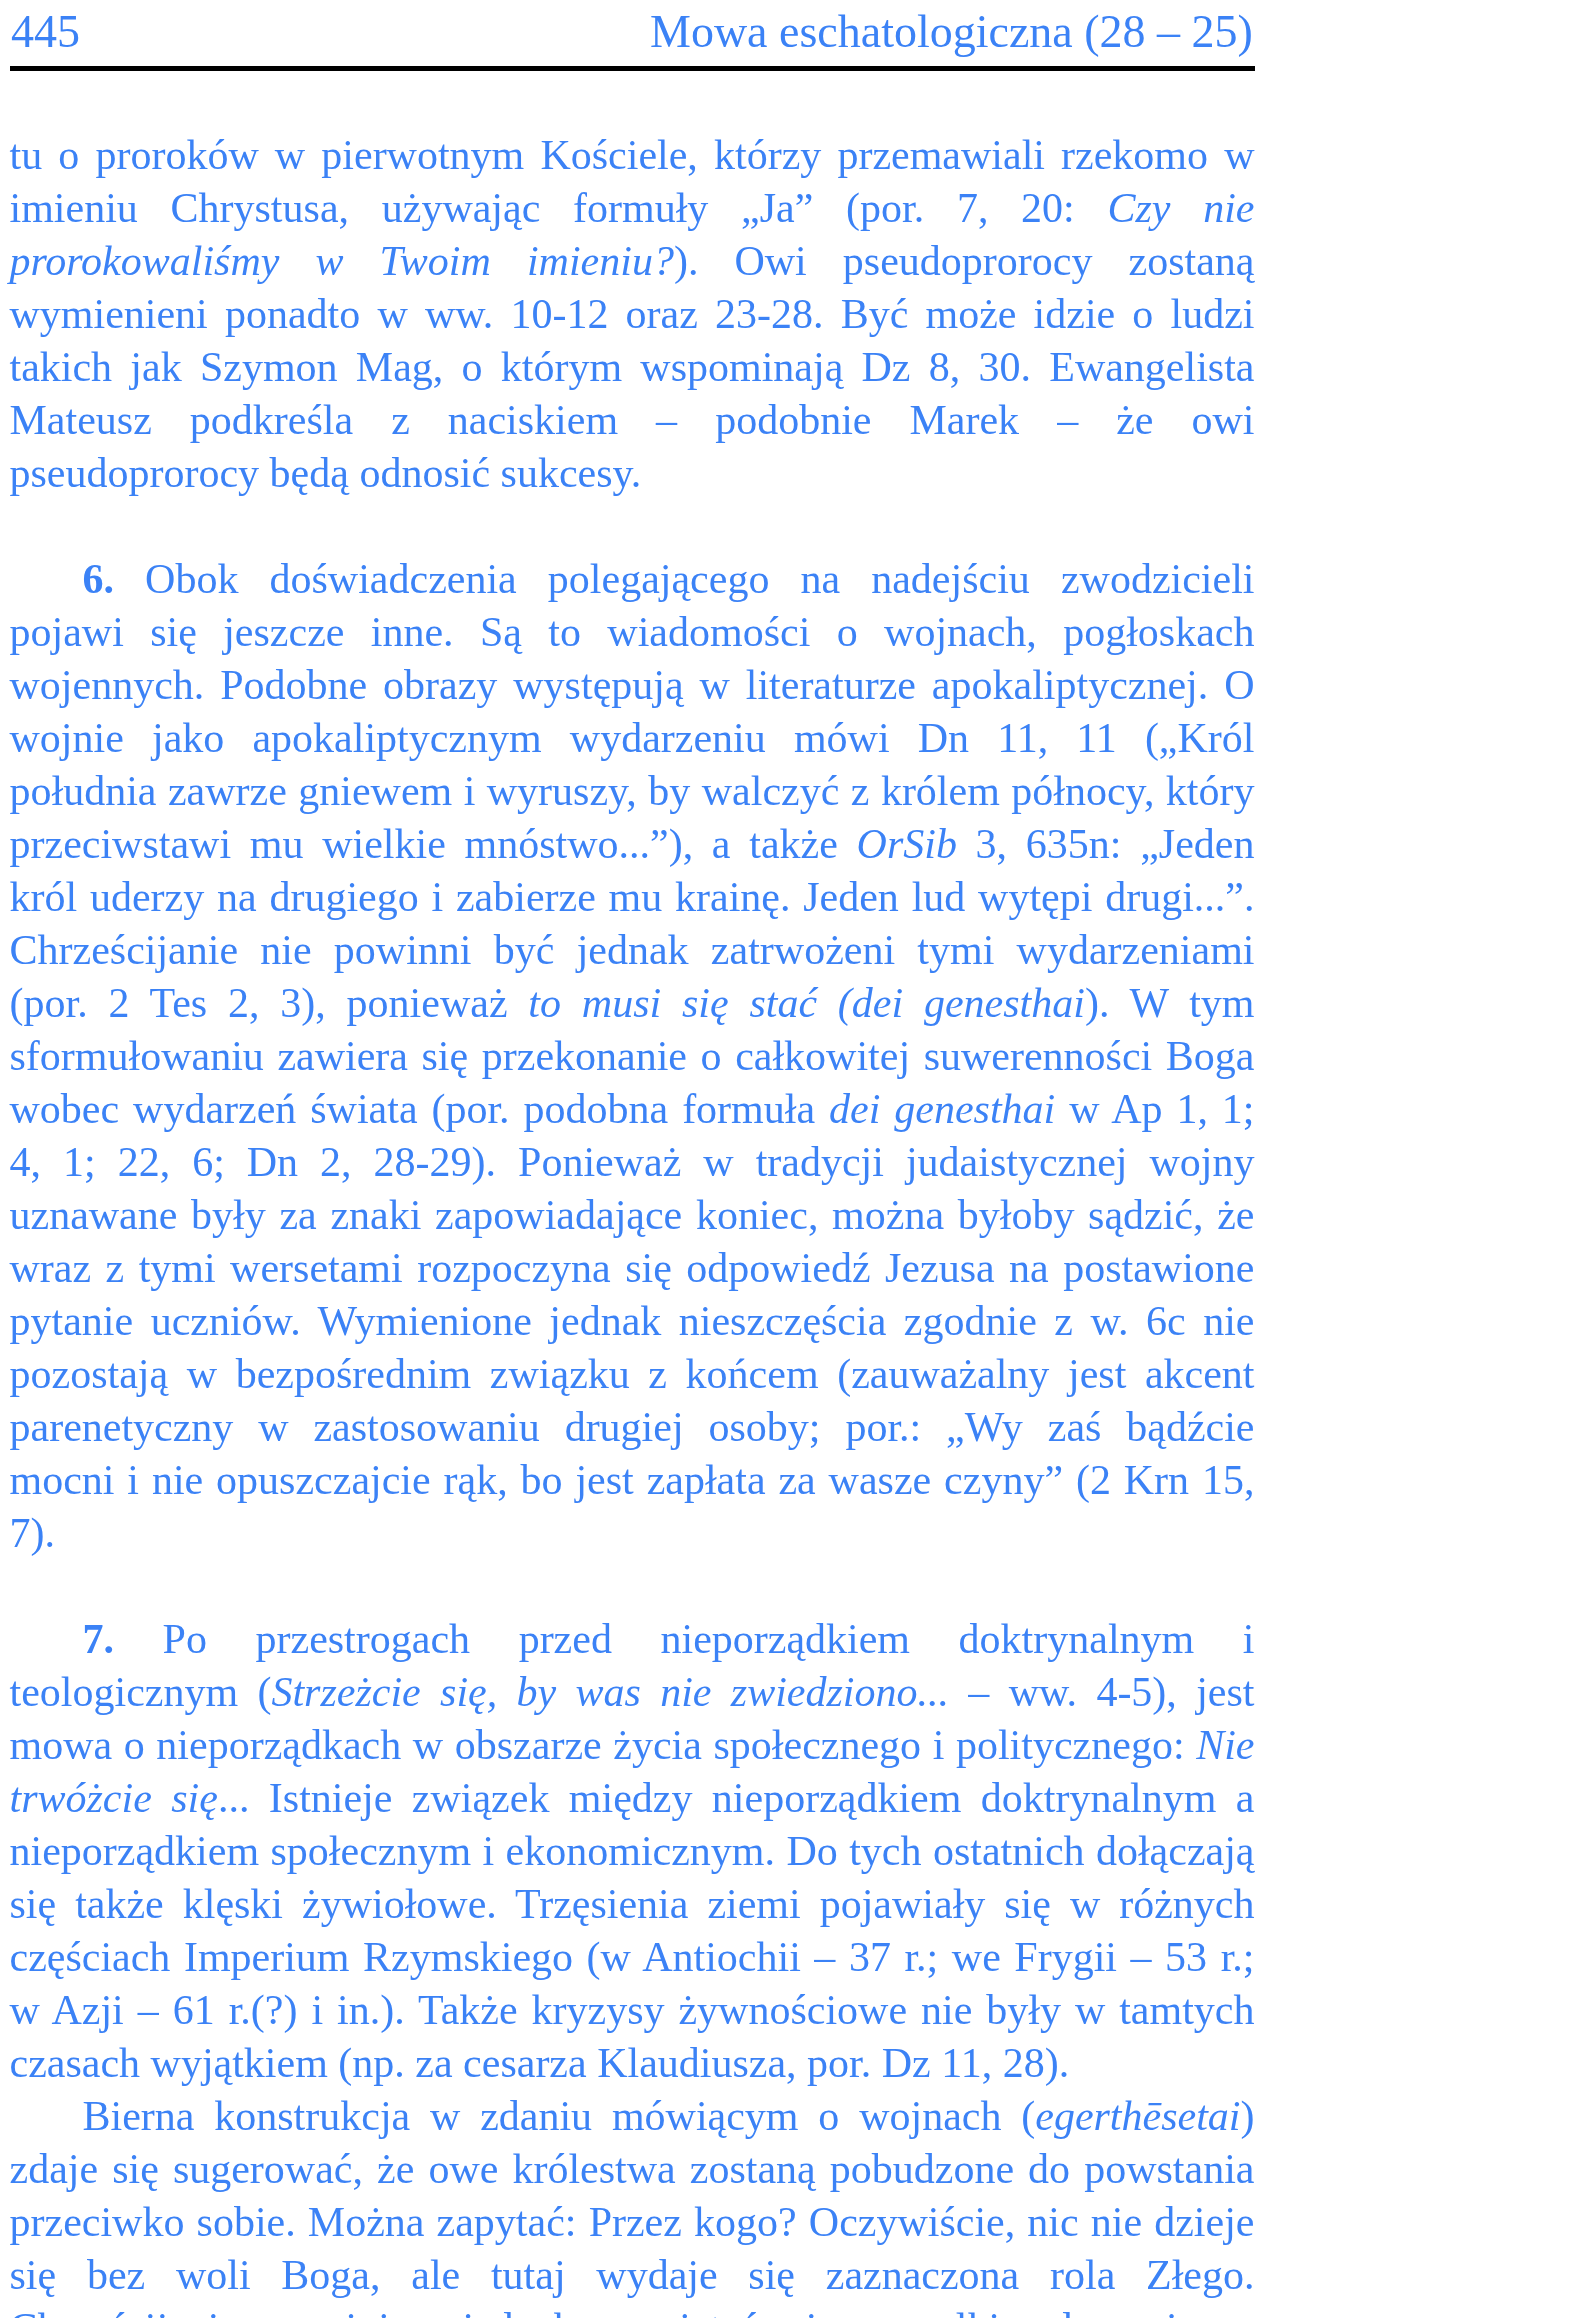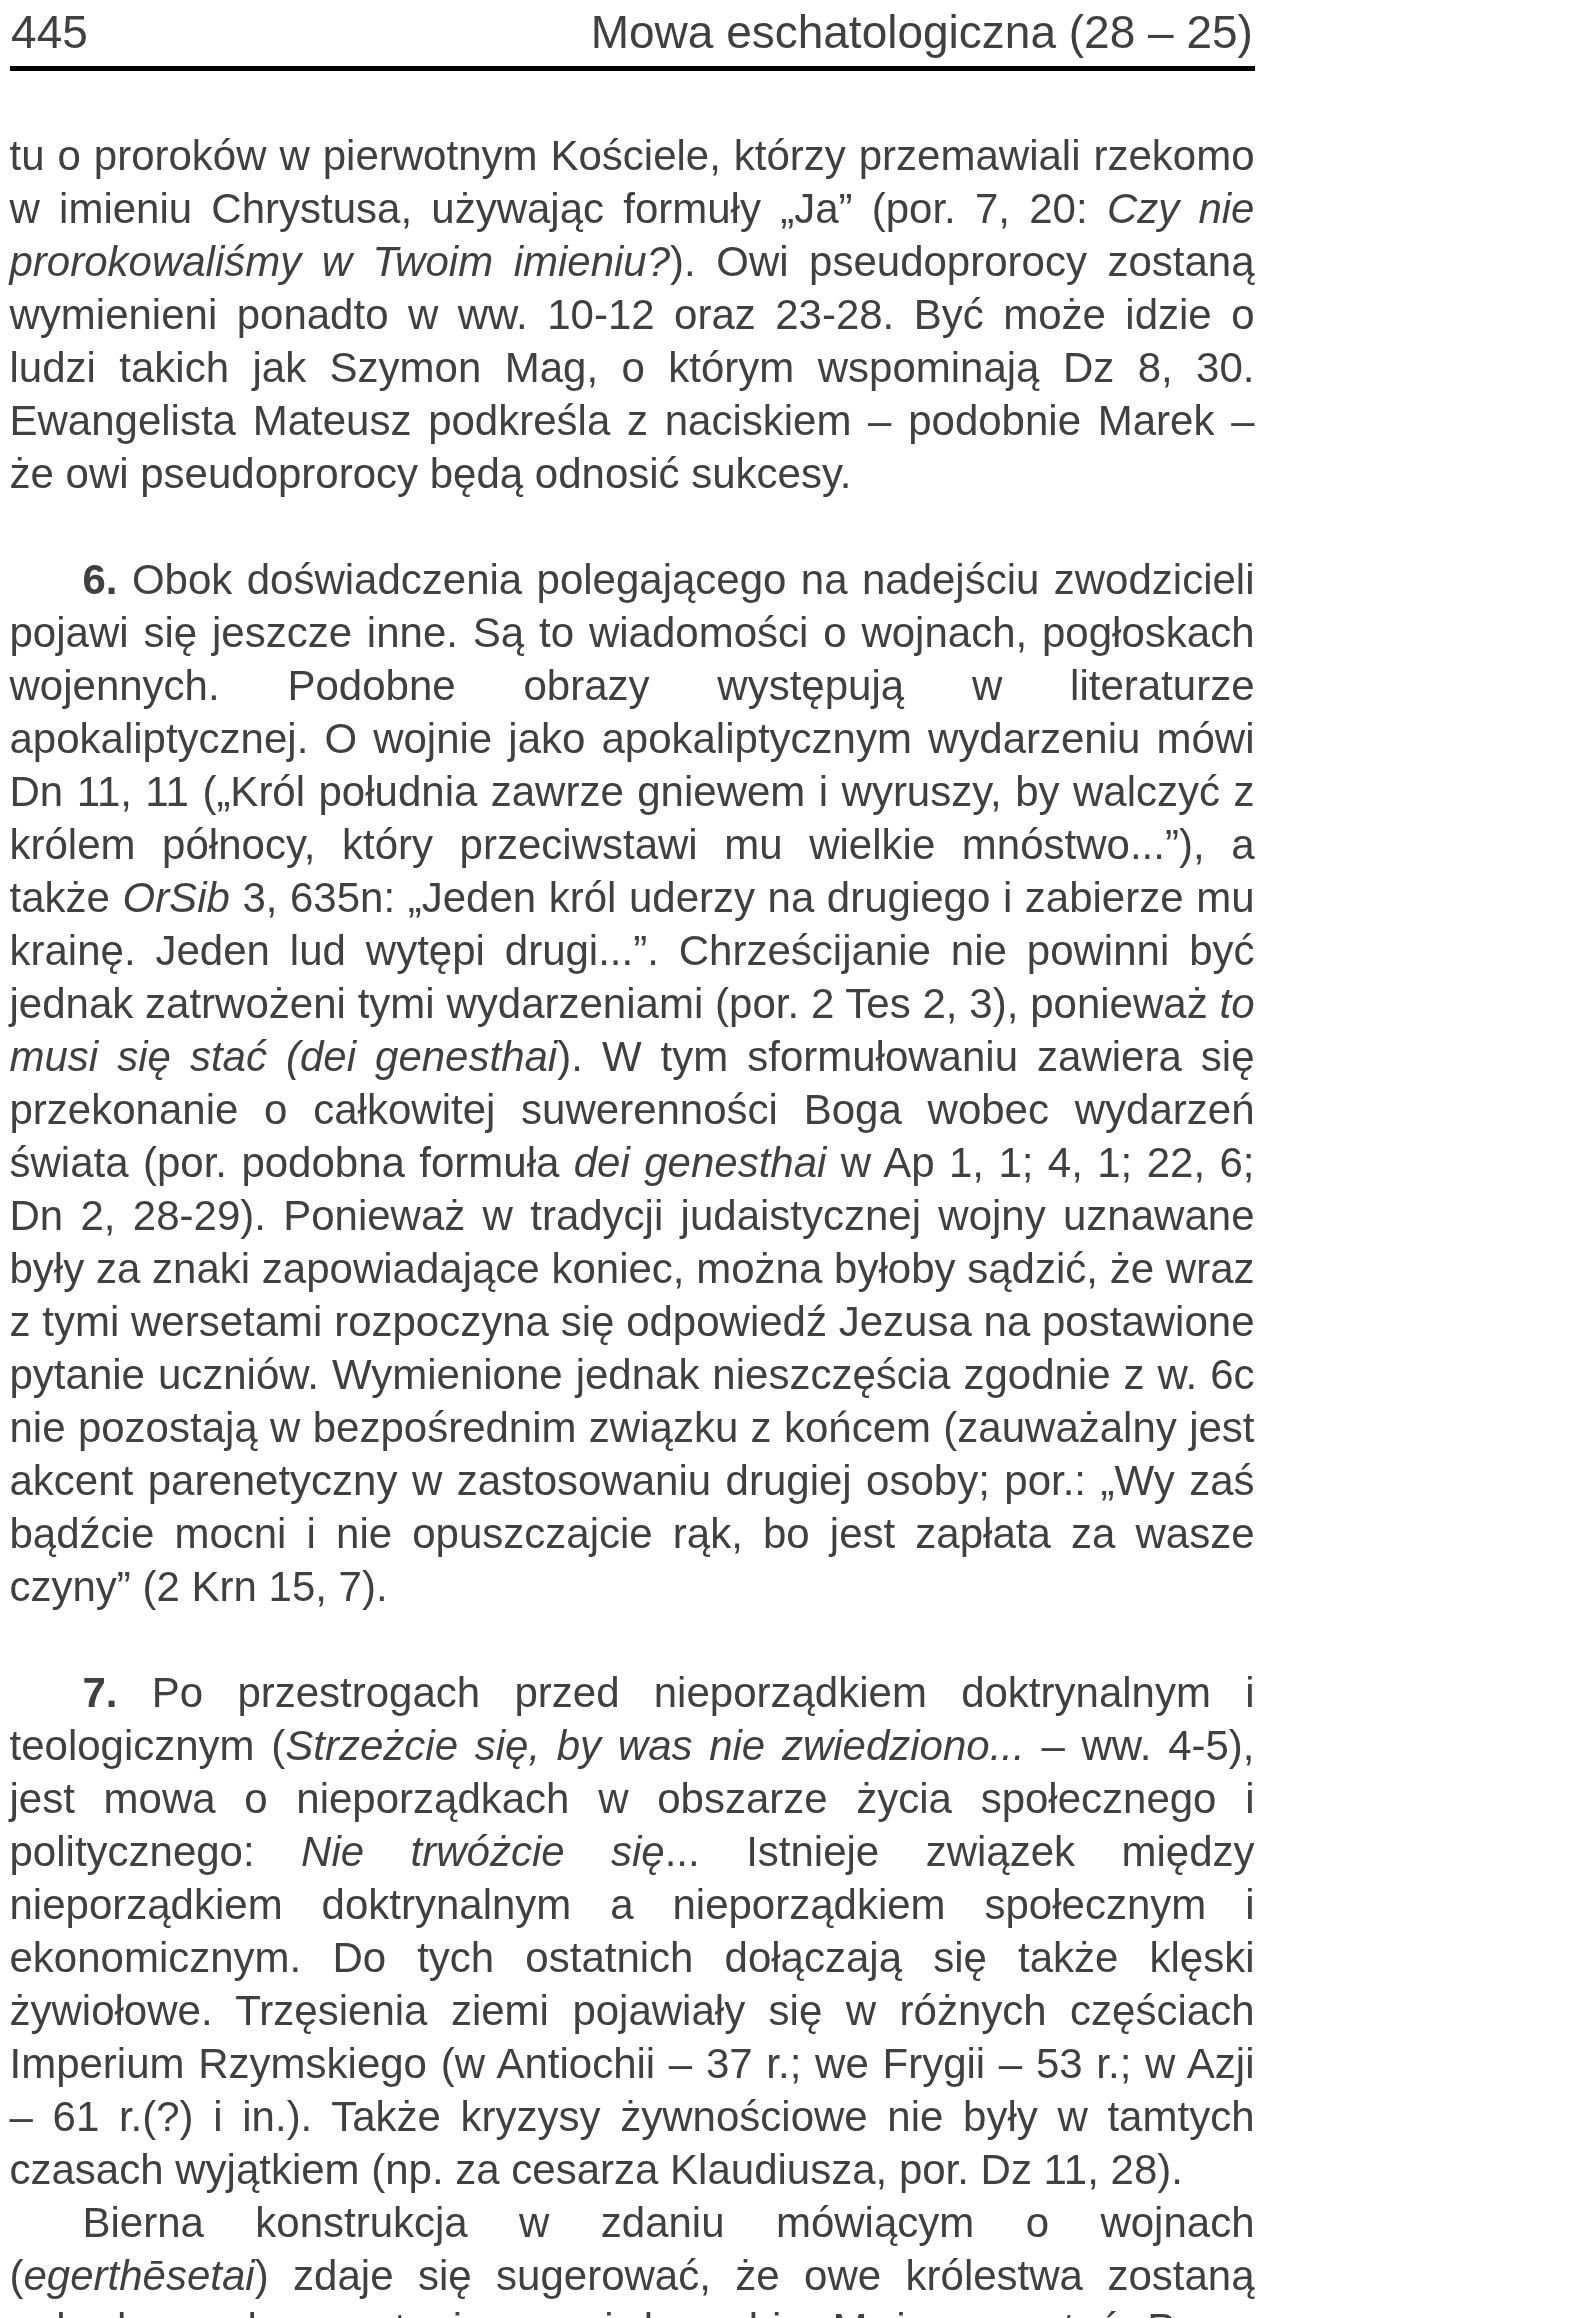--- a/index.html
+++ b/index.html
@@ -5,22 +5,22 @@
   html, body {
     margin: 0;
     padding: 0;
     background: #ffffff;
   }
   .page {
     position: relative;
     width: 1264px;
     height: 2319px;
     background: #ffffff;
-    color: #404040;
-    font-family: Liberation Sans, sans-serif;
+    color: #3b82f6;
+    font-family: Liberation Serif, serif;
     box-sizing: border-box;
     padding: 6.3px 9.5px 0 9.5px;
     overflow: hidden;
   }
   .page-header {
     display: flex;
     justify-content: space-between;
     align-items: baseline;
     font-size: 46px;
     line-height: 52px;

